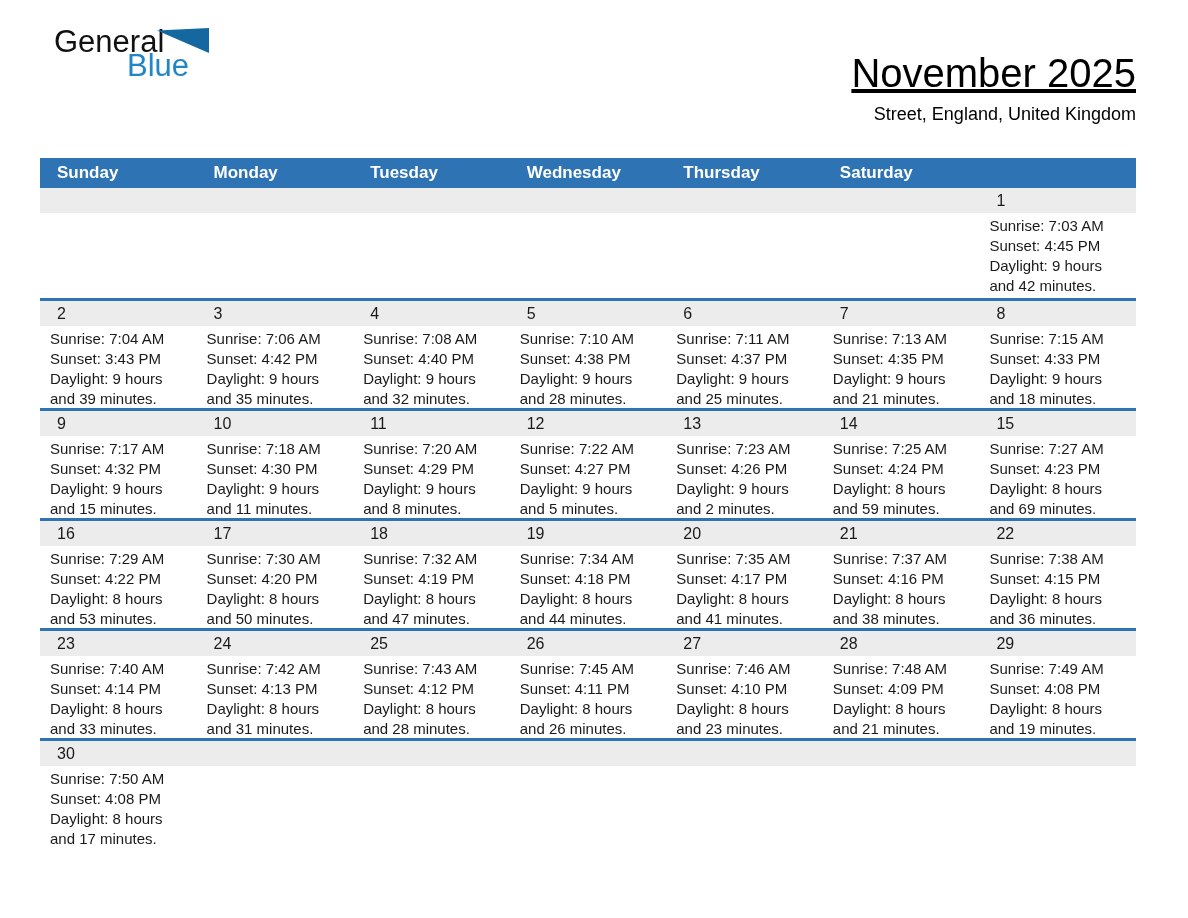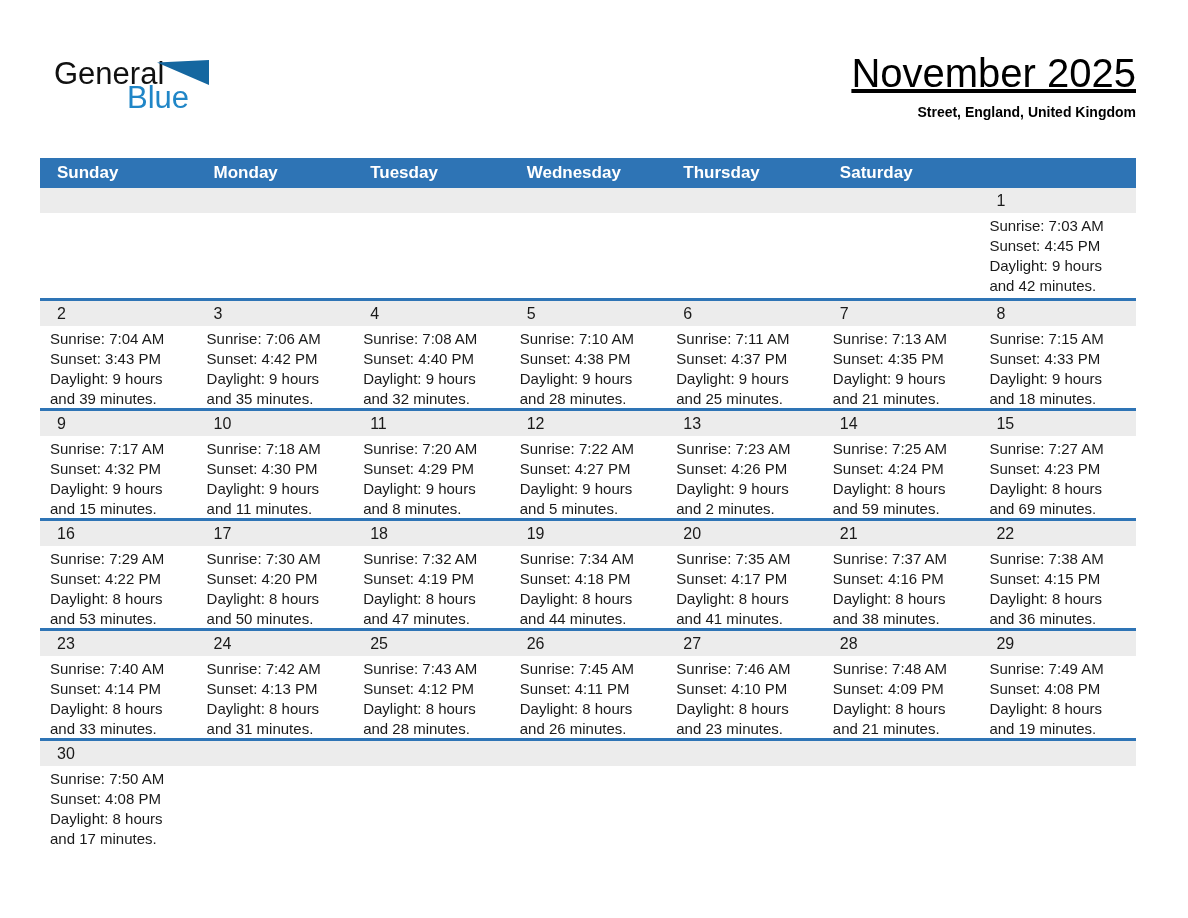--- a/index.html
+++ b/index.html
@@ -6,37 +6,37 @@
   html, body { background: #ffffff; }
   body {
     width: 1188px; height: 918px;
     font-family: "Liberation Sans", "DejaVu Sans", sans-serif;
     color: #222; overflow: hidden; position: relative;
   }
   .page { width: 1096px; margin-left: 40px; }
 
   
   .top { position: relative; height: 158px; }
-  .logo { position: absolute; left: 14px; top: 24px; width: 170px; height: 70px; margin-top: 32px; }
+  .logo { position: absolute; left: 14px; top: 24px; width: 170px; height: 70px; }
   .logo-general {
     position: absolute; left: 0; top: 0;
     font-size: 31px; letter-spacing: 0px; color: #111; font-weight: 500;
   }
   .logo-triangle {
     position: absolute; left: 103px; top: 4px; width: 52px; height: 25px;
     background: #1567A0;
     clip-path: polygon(0 10%, 100% 0, 100% 100%);
   }
   .logo-blue {
     position: absolute; left: 73px; top: 24px;
     font-size: 31px; color: #2086C7; font-weight: 500;
   }
   .titles { position: absolute; right: 0; top: 0; text-align: right; width: 700px; }
   .month-title { font-size: 40px; color: #000; font-weight: 400; margin-top: 52px; line-height: 1.05; text-decoration: underline; }
-  .location-subtitle { font-size: 14px; color: #000; font-weight: 700; margin-top: 10px; }
+  .location-subtitle { font-size: 18px; color: #000; font-weight: 400; margin-top: 10px; }
 
   
   .weekdays {
     display: grid; grid-template-columns: repeat(7, 1fr);
     background: #2E74B5; height: 30px;
   }
   .weekday {
     color: #ffffff; font-size: 17px; font-weight: 700;
     line-height: 30px; padding-left: 17px; overflow: hidden; white-space: nowrap;
   }

